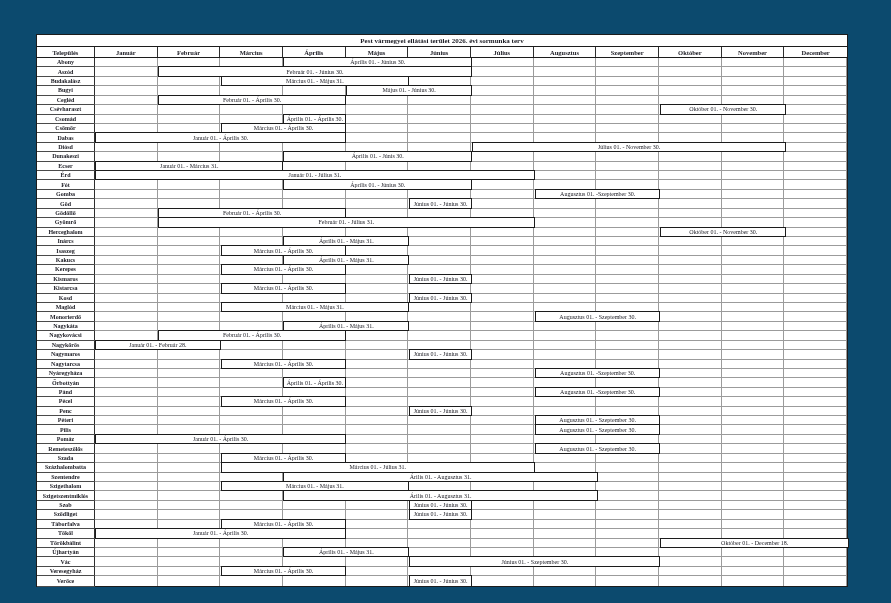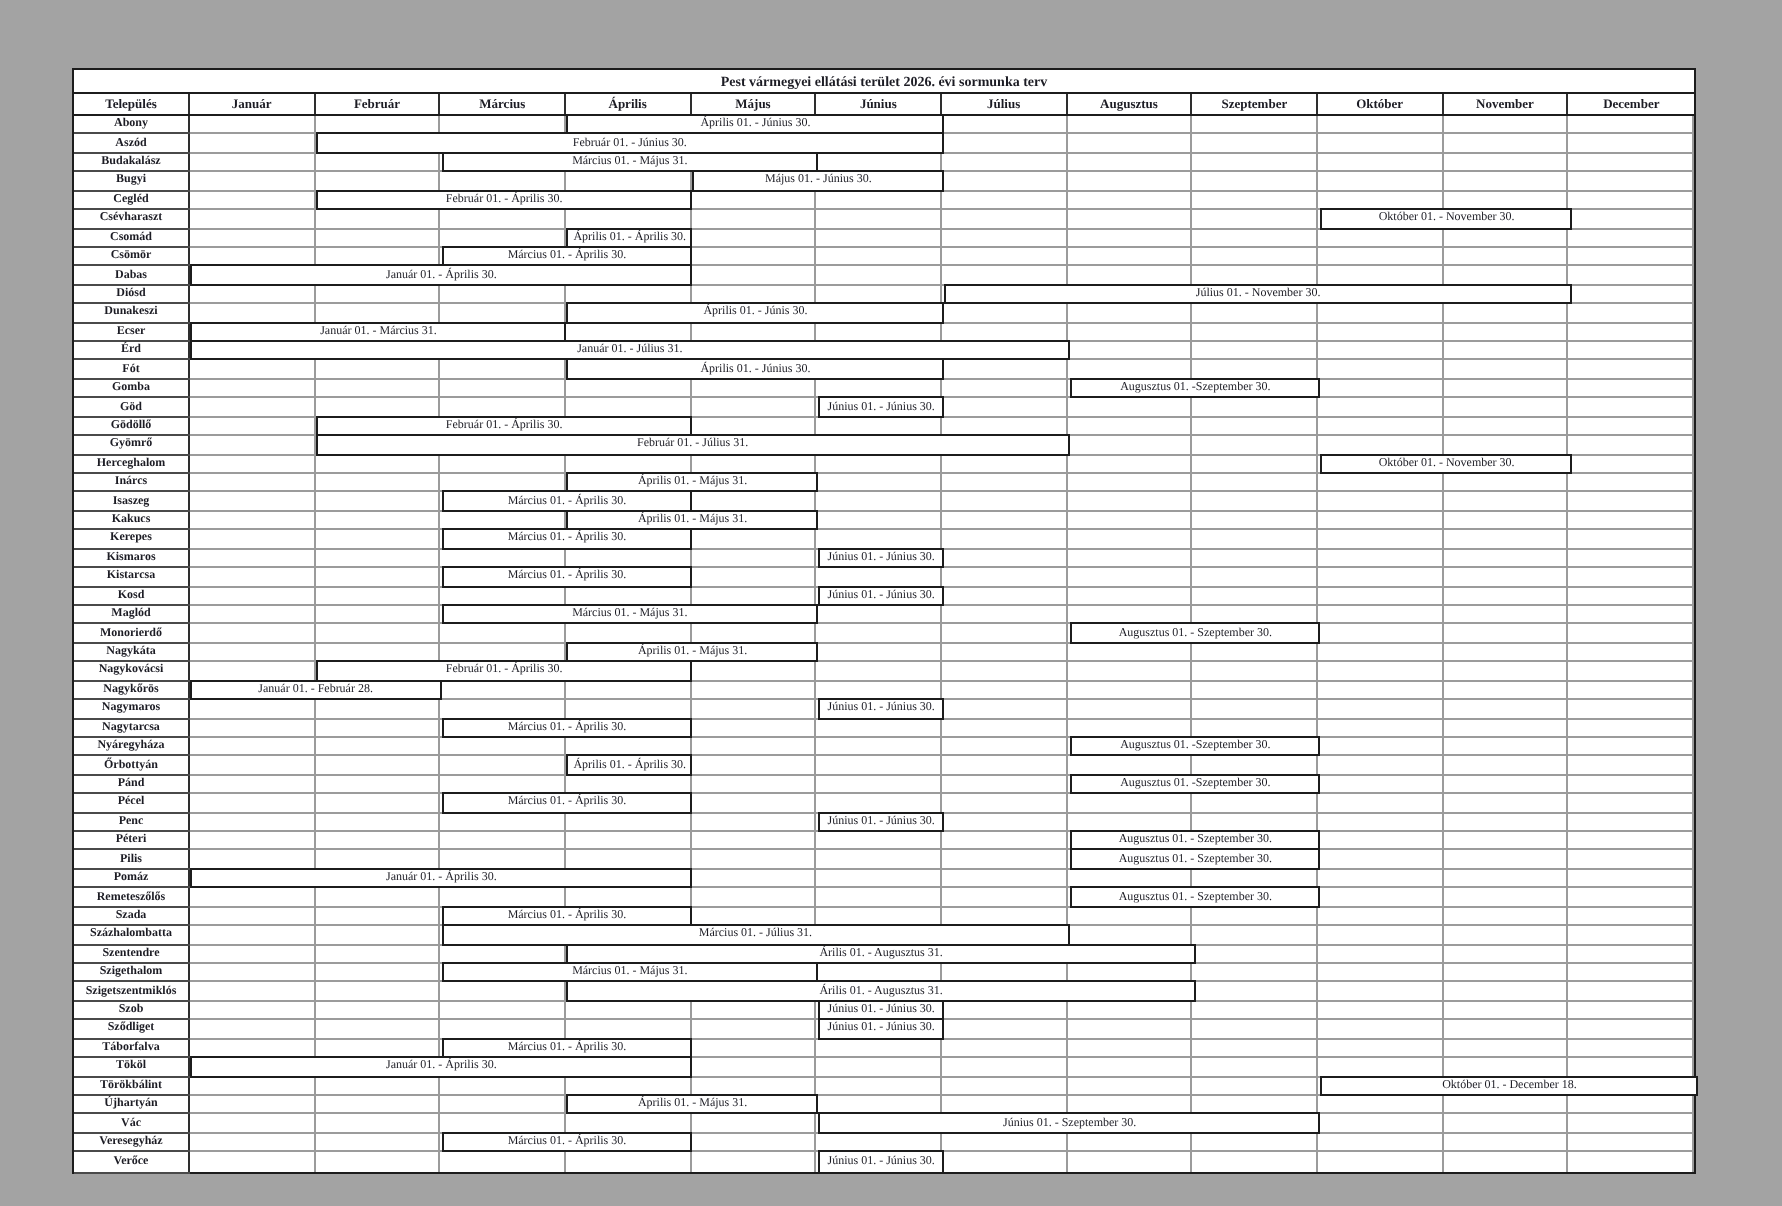--- a/index.html
+++ b/index.html
@@ -6,21 +6,21 @@
     --strong:#1c1c1c;
     --grid:#9b9b9b;
     --txt:#1c1c24;
     --name-w:58px;
     --mw:62.8333px;
   }
   *{box-sizing:border-box;margin:0;padding:0;}
   html,body{background:#e8e8e8;}
   body{font-family:"Liberation Serif","DejaVu Serif",serif;color:var(--txt);}
   .sheet{
-    position:relative;width:891px;height:603px;background:#a3a3a3;overflow:hidden;
+    position:relative;width:891px;height:603px;background:#0c4a6e;overflow:hidden;
   }
   .plan-table{
     position:absolute;left:36px;top:34px;width:812px;
     border:1.5px solid var(--strong);
     background:#fff;
   }
   .title-row{
     height:12px;border-bottom:1.5px solid var(--strong);
     display:flex;align-items:center;justify-content:center;
   }

